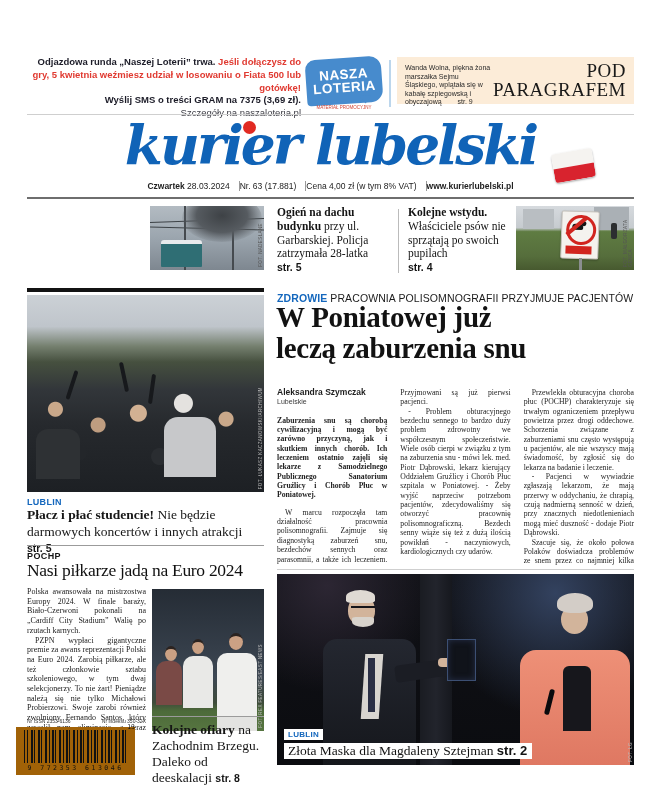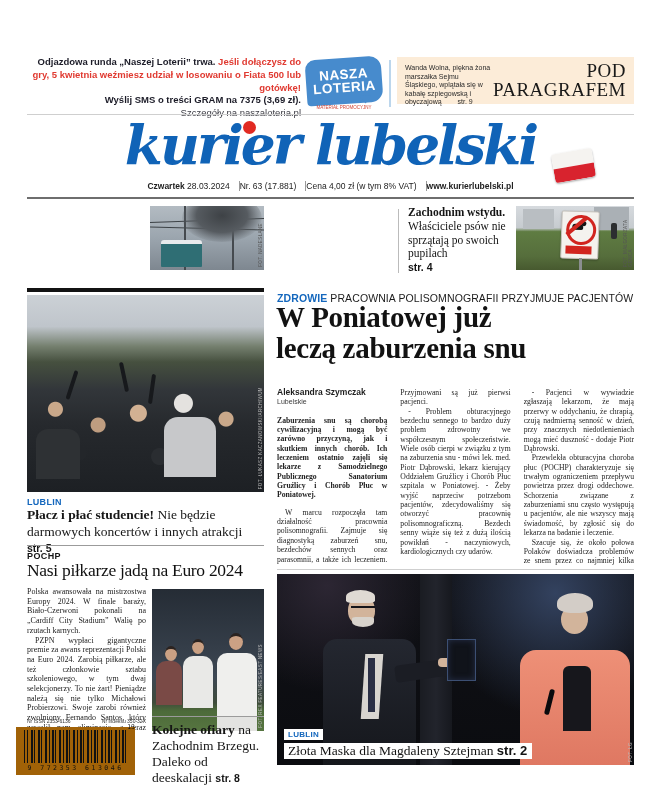--- a/index.html
+++ b/index.html
@@ -263,25 +263,29 @@
   <div class="abs photo photo-fire">
     <div class="wire" style="top:22%; transform:rotate(-2deg);"></div>
     <div class="wire" style="top:34%; transform:rotate(1.5deg);"></div>
     <div class="pole" style="left:30%;"></div>
     <div class="pole" style="left:72%;"></div>
     <div class="smoke"></div>
     <div class="bus"></div>
     <div class="vcred">FOT. NADESŁANE</div>
   </div>
 
+  <div class="abs brief brief2">
+    <span class="b">Ogień na dachu budynku</span><span> przy ul. Garbarskiej. Policja zatrzymała 28-latka</span><br>
+    <span class="pg">str. 5</span>
+  </div>
 
   <div class="abs vline1"></div>
 
   <div class="abs brief brief3">
-    <span class="b">Zachodnim wstydu.</span><span> Właściciele psów nie sprzątają po swoich pupilach</span><br>
+    <span class="b">Kolejne wstydu.</span><span> Właściciele psów nie sprzątają po swoich pupilach</span><br>
     <span class="pg">str. 4</span>
   </div>
 
   <div class="abs photo photo-dog">
     <div class="bldg"></div>
       <div class="bldg2"></div>
     <div class="person"></div>
     <div class="sign">
       <div class="circ"></div>
       <div class="pup"></div>
@@ -351,22 +355,22 @@
     <span>W Poniatowej już</span><br>
     <span>leczą zaburzenia snu</span>
   </div>
 
   <div class="abs article-body">
     <div class="byline-name">Aleksandra Szymczak</div>
     <div class="byline-region">Lubelskie</div>
     <p class="lead">Zaburzenia snu są chorobą cywilizacyjną i mogą być zarówno przyczyną, jak i skutkiem innych chorób. Ich leczeniem ostatnio zajęli się lekarze z Samodzielnego Publicznego Sanatorium Gruźlicy i Chorób Płuc w Poniatowej.</p>
     <p class="body-p">W marcu rozpoczęła tam działalność pracownia polisomnografii. Zajmuje się diagnostyką zaburzeń snu, bezdechów sennych oraz parasomnii, a także ich leczeniem. Przyjmowani są już pierwsi pacjenci.</p>
     <p class="body-p">- Problem obturacyjnego bezdechu sennego to bardzo duży problem zdrowotny we współczesnym społeczeństwie. Wiele osób cierpi w związku z tym na zaburzenia snu - mówi lek. med. Piotr Dąbrowski, lekarz kierujący Oddziałem Gruźlicy i Chorób Płuc szpitala w Poniatowej. - Żeby wyjść naprzeciw potrzebom pacjentów, zdecydowaliśmy się otworzyć pracownię polisomnograficzną. Bezdech senny wiąże się też z dużą ilością powikłań - naczyniowych, kardiologicznych czy udarów.</p>
+    <p class="body-p">Przewlekła obturacyjna choroba płuc (POCHP) charakteryzuje się trwałym ograniczeniem przepływu powietrza przez drogi oddechowe. Schorzenia związane z zaburzeniami snu często występują u pacjentów, ale nie wszyscy mają świadomość, by zgłosić się do lekarza na badanie i leczenie.</p>
     <p class="body-p">- Pacjenci w wywiadzie zgłaszają lekarzom, że mają przerwy w oddychaniu, że chrapią, czują nadmierną senność w dzień, przy znacznych niedotlenieniach mogą mieć duszność - dodaje Piotr Dąbrowski.</p>
-    <p class="body-p">Przewlekła obturacyjna choroba płuc (POCHP) charakteryzuje się trwałym ograniczeniem przepływu powietrza przez drogi oddechowe. Schorzenia związane z zaburzeniami snu często występują u pacjentów, ale nie wszyscy mają świadomość, by zgłosić się do lekarza na badanie i leczenie.</p>
     <p class="body-p">Szacuje się, że około połowa Polaków doświadcza problemów ze snem przez co najmniej kilka tygodni w ciągu roku, a według danych Światowej Organizacji Zdrowia, co trzeci dorosły człowiek na świecie śpi za mało. Bezsenność może przyjmować różne postaci: od trudności z zasypianiem, po częste wybudzanie się w środku nocy, a także przedwczesne budzenie rano i niemożność kontynuowania snu, mimo poczucia niewyspania. O bezsenności mówimy również wtedy, kiedy sen jest płytki i nie przynosi właściwej regeneracji organizmu.</p>
 
   </div>
 
   <div class="abs rule-light rule-theatre"></div>
 
   <div class="abs photo photo-theatre">
     <div class="curtain"></div>
     <div class="man"></div>
     <div class="shirt"></div>

